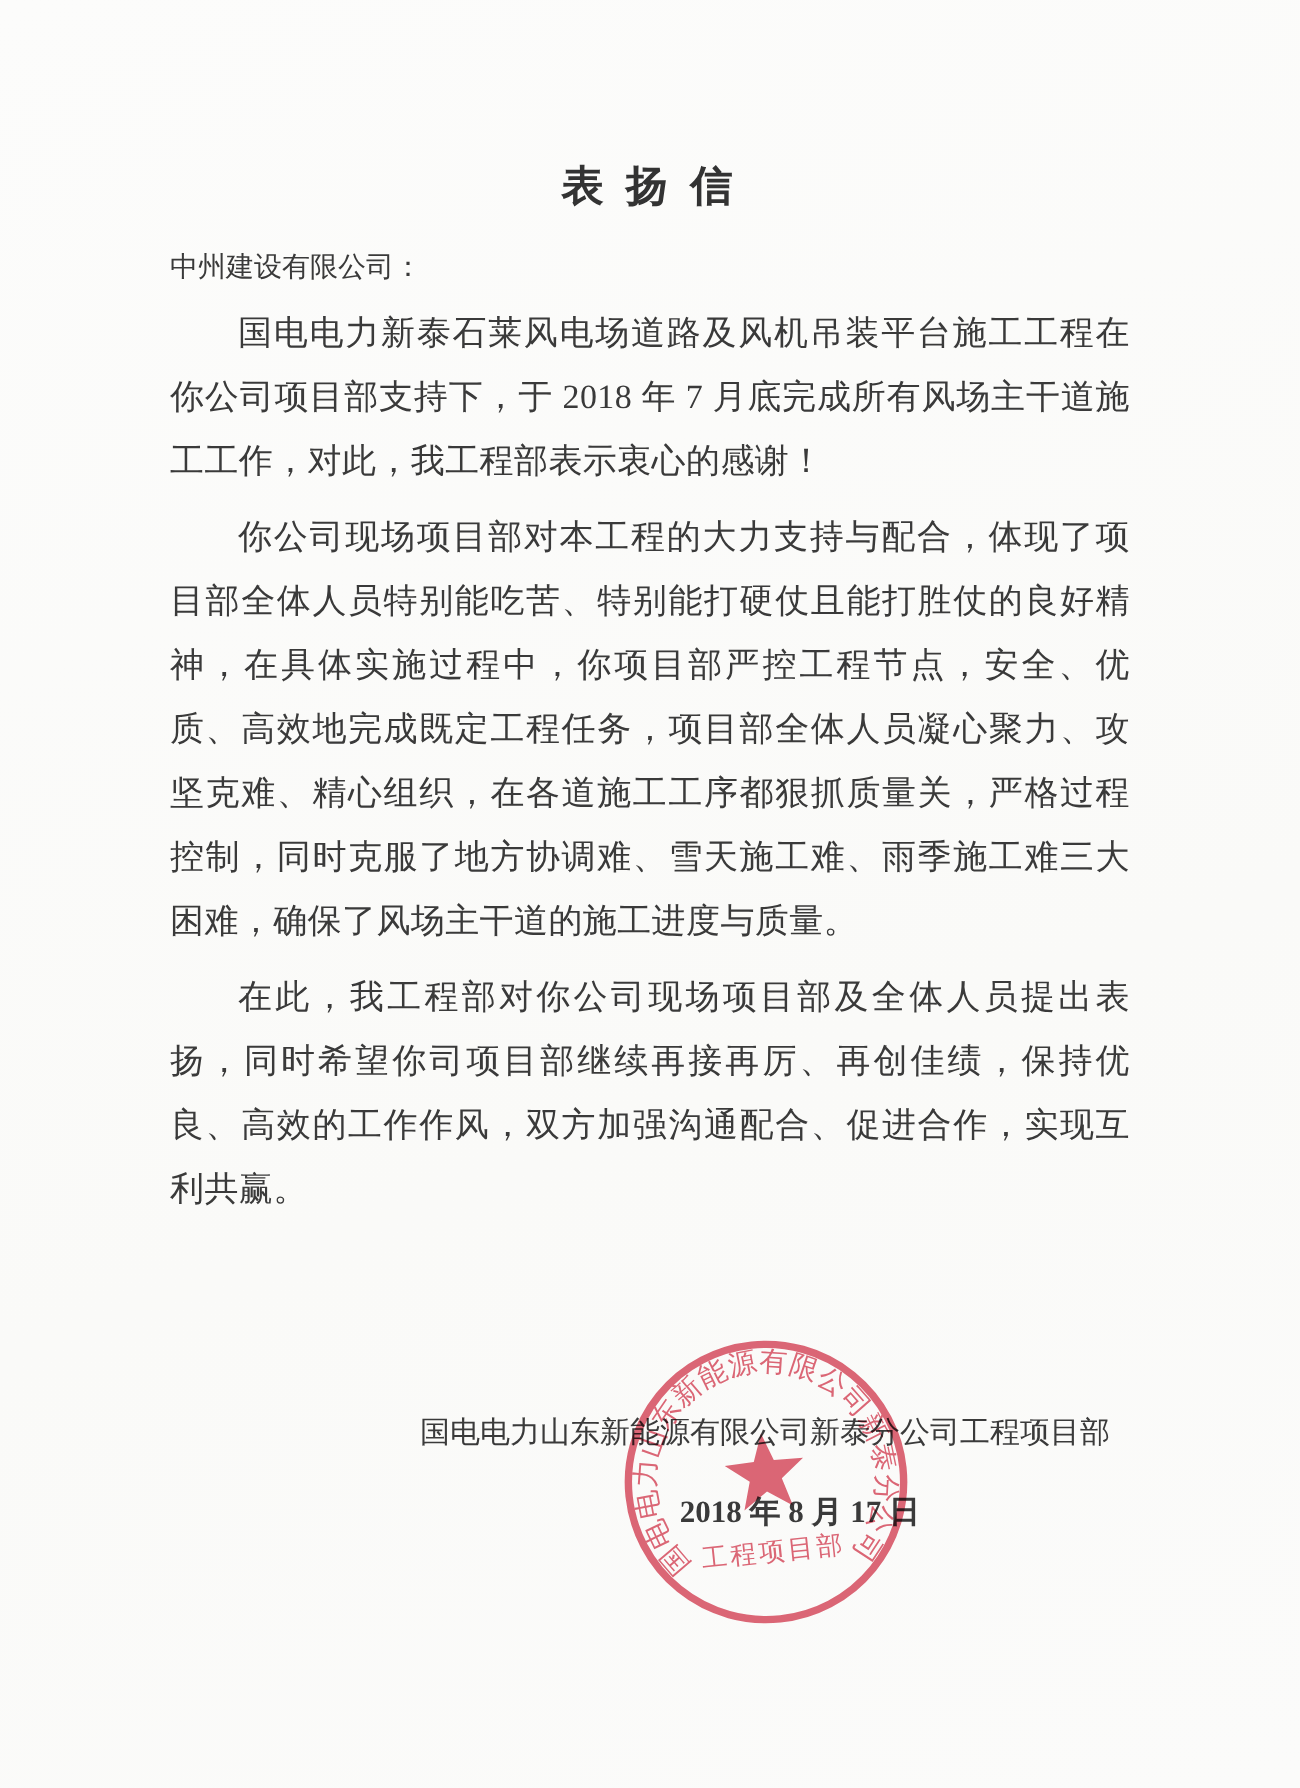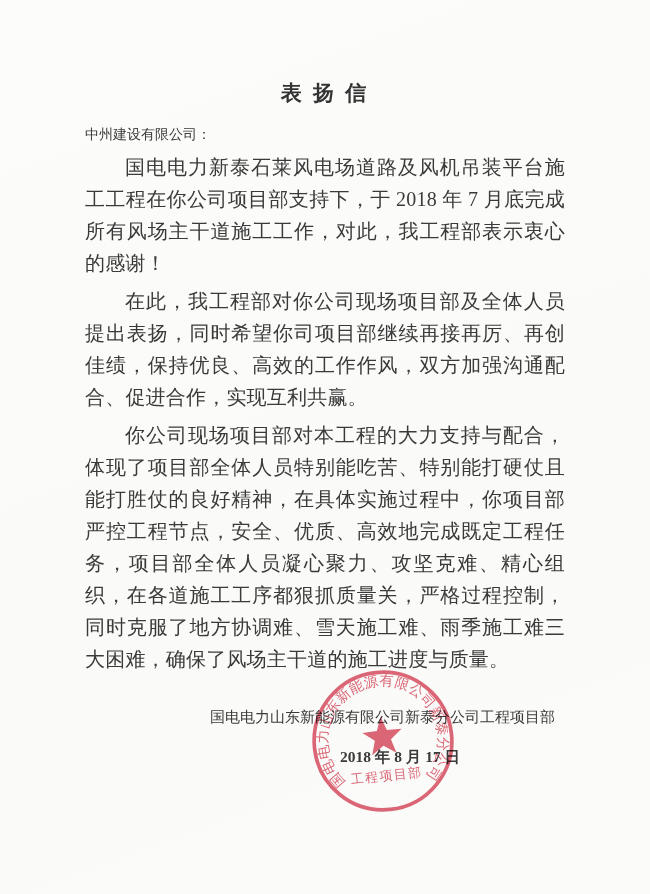--- a/index.html
+++ b/index.html
@@ -31,21 +31,21 @@
     letter-spacing: 3px;
     color: #333333;
   }
   .salutation {
     margin: 0;
     font-size: 14px;
     line-height: 32px;
   }
   .paragraphs p {
     margin: 0;
-    font-size: 20px;
+    font-size: 17px;
     line-height: 32px;
     text-align: justify;
     text-indent: 2em;
     letter-spacing: 0.2px;
   }
   .paragraphs p + p {
     margin-top: 6px;
   }
   .signature {
     position: absolute;
@@ -86,22 +86,22 @@
 
 <div class="page">
 
   <div class="content">
     <h1 class="title">表 扬 信</h1>
 
     <p class="salutation">中州建设有限公司：</p>
 
     <div class="paragraphs">
         <p>国电电力新泰石莱风电场道路及风机吊装平台施工工程在你公司项目部支持下，于 2018 年 7 月底完成所有风场主干道施工工作，对此，我工程部表示衷心的感谢！</p>
+        <p>你公司现场项目部对本工程的大力支持与配合，体现了项目部全体人员特别能吃苦、特别能打硬仗且能打胜仗的良好精神，在具体实施过程中，你项目部严控工程节点，安全、优质、高效地完成既定工程任务，项目部全体人员凝心聚力、攻坚克难、精心组织，在各道施工工序都狠抓质量关，严格过程控制，同时克服了地方协调难、雪天施工难、雨季施工难三大困难，确保了风场主干道的施工进度与质量。</p>
         <p>在此，我工程部对你公司现场项目部及全体人员提出表扬，同时希望你司项目部继续再接再厉、再创佳绩，保持优良、高效的工作作风，双方加强沟通配合、促进合作，实现互利共赢。</p>
-        <p>你公司现场项目部对本工程的大力支持与配合，体现了项目部全体人员特别能吃苦、特别能打硬仗且能打胜仗的良好精神，在具体实施过程中，你项目部严控工程节点，安全、优质、高效地完成既定工程任务，项目部全体人员凝心聚力、攻坚克难、精心组织，在各道施工工序都狠抓质量关，严格过程控制，同时克服了地方协调难、雪天施工难、雨季施工难三大困难，确保了风场主干道的施工进度与质量。</p>
       </div>
   </div>
 
   <div class="signature">国电电力山东新能源有限公司新泰分公司工程项目部</div>
 
   <div class="date">2018 年 8 月 17 日</div>
 
   <div class="stamp">
     <svg viewBox="0 0 200 200">
       <defs>

